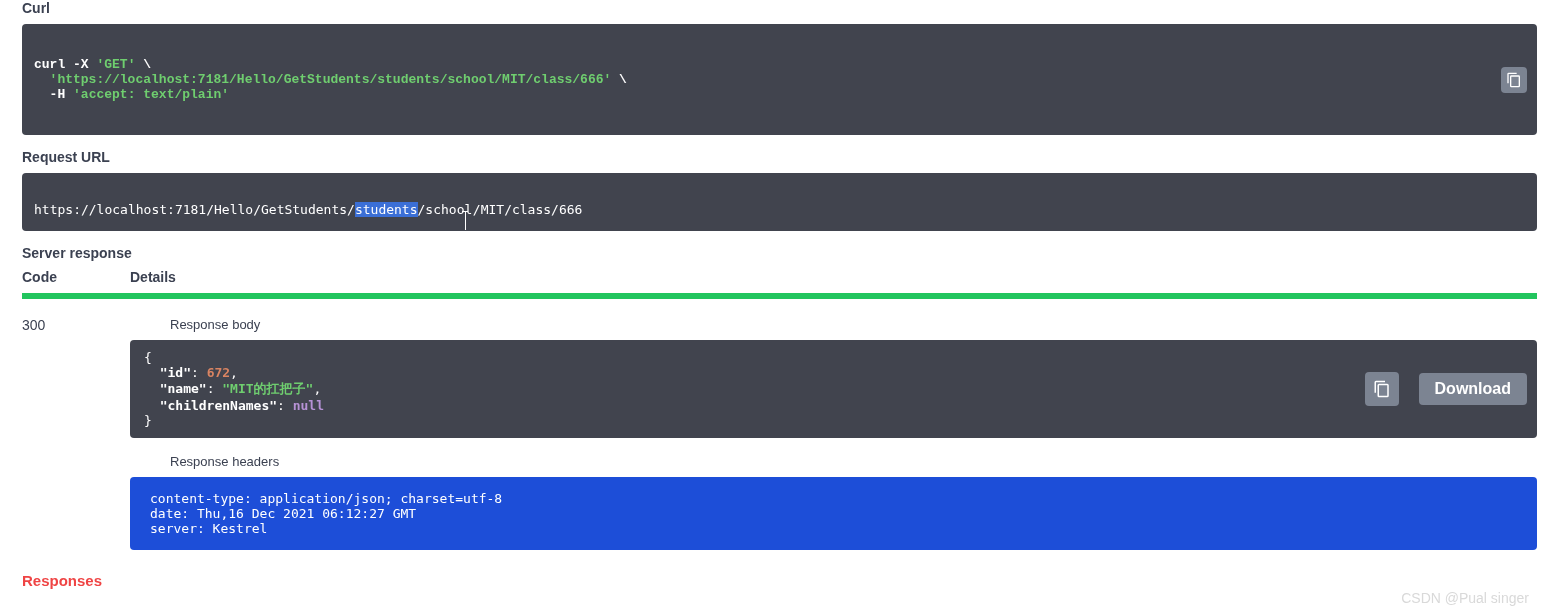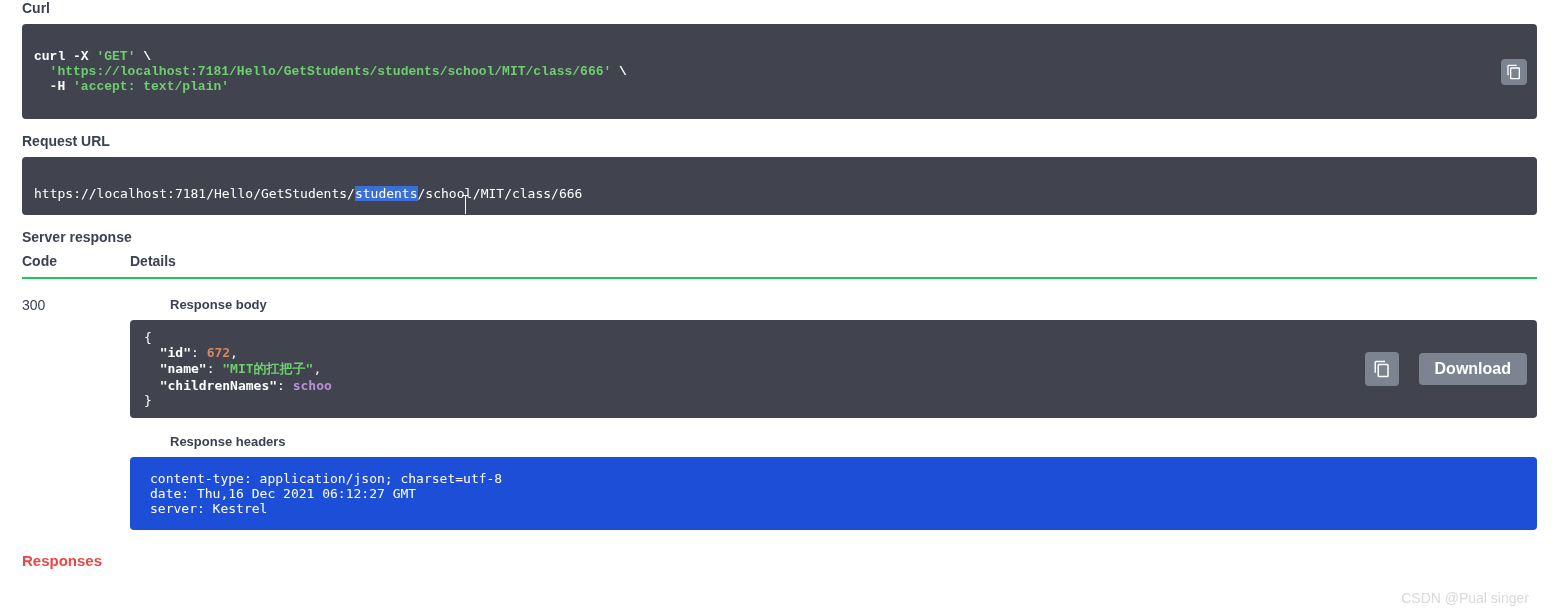--- a/index.html
+++ b/index.html
@@ -12,21 +12,21 @@
   }
   h4 {
     font-size: 14px;
     font-weight: 700;
     margin: 0 0 8px 0;
     color: #3b4151;
   }
   .code-block {
     background: #41444e;
     border-radius: 4px;
-    padding: 10px 12px;
+    padding: 18px 12px;
     font-family: Consolas, Monaco, "Courier New", monospace;
     font-size: 13px;
     color: #ffffff;
     white-space: pre;
     overflow-x: auto;
     position: relative;
     margin-bottom: 14px;
   }
   .curl-white { color: #ffffff; font-weight: 600; }
   .curl-green { color: #6fce6f; font-weight: 600; }
@@ -45,32 +45,32 @@
     display: flex;
     align-items: center;
     justify-content: center;
     cursor: pointer;
   }
   .copy-btn svg { width: 16px; height: 16px; fill: #fff; }
 
   .response-table { width: 100%; }
   .resp-header-row {
     display: flex;
-    border-bottom: 2px solid #22c55e;
+    border-bottom: 6px solid #22c55e;
     padding-bottom: 8px;
     margin-top: 4px;
   }
   .resp-header-row .col-code { width: 108px; font-weight:700; color:#3b4151; font-size:14px;}
   .resp-header-row .col-details { font-weight:700; color:#3b4151; font-size:14px;}
 
   .resp-body-row { display: flex; padding-top: 18px; }
   .resp-body-row .col-code { width: 108px; font-weight:400; color:#3b4151; font-size:14px; }
   .resp-body-row .col-details { flex: 1; }
 
-  .sub-label { font-size: 13px; font-weight:700; color:#3b4151; margin-bottom:8px;padding-left:40px; }
+  .sub-label { font-size: 13px; font-weight:400; color:#3b4151; margin-bottom:8px;padding-left:40px; }
 
   .response-body-block {
     background: #41444e;
     border-radius: 4px;
     padding: 10px 14px;
     font-family: Consolas, Monaco, monospace;
     font-size: 13px;
     color: #ffffff;
     position: relative;
     margin-bottom: 16px;
@@ -179,21 +179,21 @@
     <div class="col-details">Details</div>
   </div>
   <div class="resp-body-row">
     <div class="col-code">300</div>
     <div class="col-details">
       <div class="sub-label">Response body</div>
       <div class="response-body-block">
 <pre style="font-family:inherit;">{
   <span class="json-key">"id"</span><span class="json-punct">: </span><span class="json-num">672</span><span class="json-punct">,</span>
   <span class="json-key">"name"</span><span class="json-punct">: </span><span class="json-str">"MIT的扛把子"</span><span class="json-punct">,</span>
-  <span class="json-key">"childrenNames"</span><span class="json-punct">: </span><span class="json-null">schoo</span>
+  <span class="json-key">"childrenNames"</span><span class="json-punct">: </span><span class="json-null">null</span>
 }</pre>
         <div class="actions">
           <button class="inline-copy-btn">
             <svg viewBox="0 0 24 24">
                 <path d="M16 1H4a2 2 0 0 0-2 2v14h2V3h12V1zm3 4H8a2 2 0 0 0-2 2v14a2 2 0 0 0 2 2h11a2 2 0 0 0 2-2V7a2 2 0 0 0-2-2zm0 16H8V7h11v14z"></path>
               </svg>
           </button>
           <button class="dl-btn">Download</button>
         </div>
       </div>

